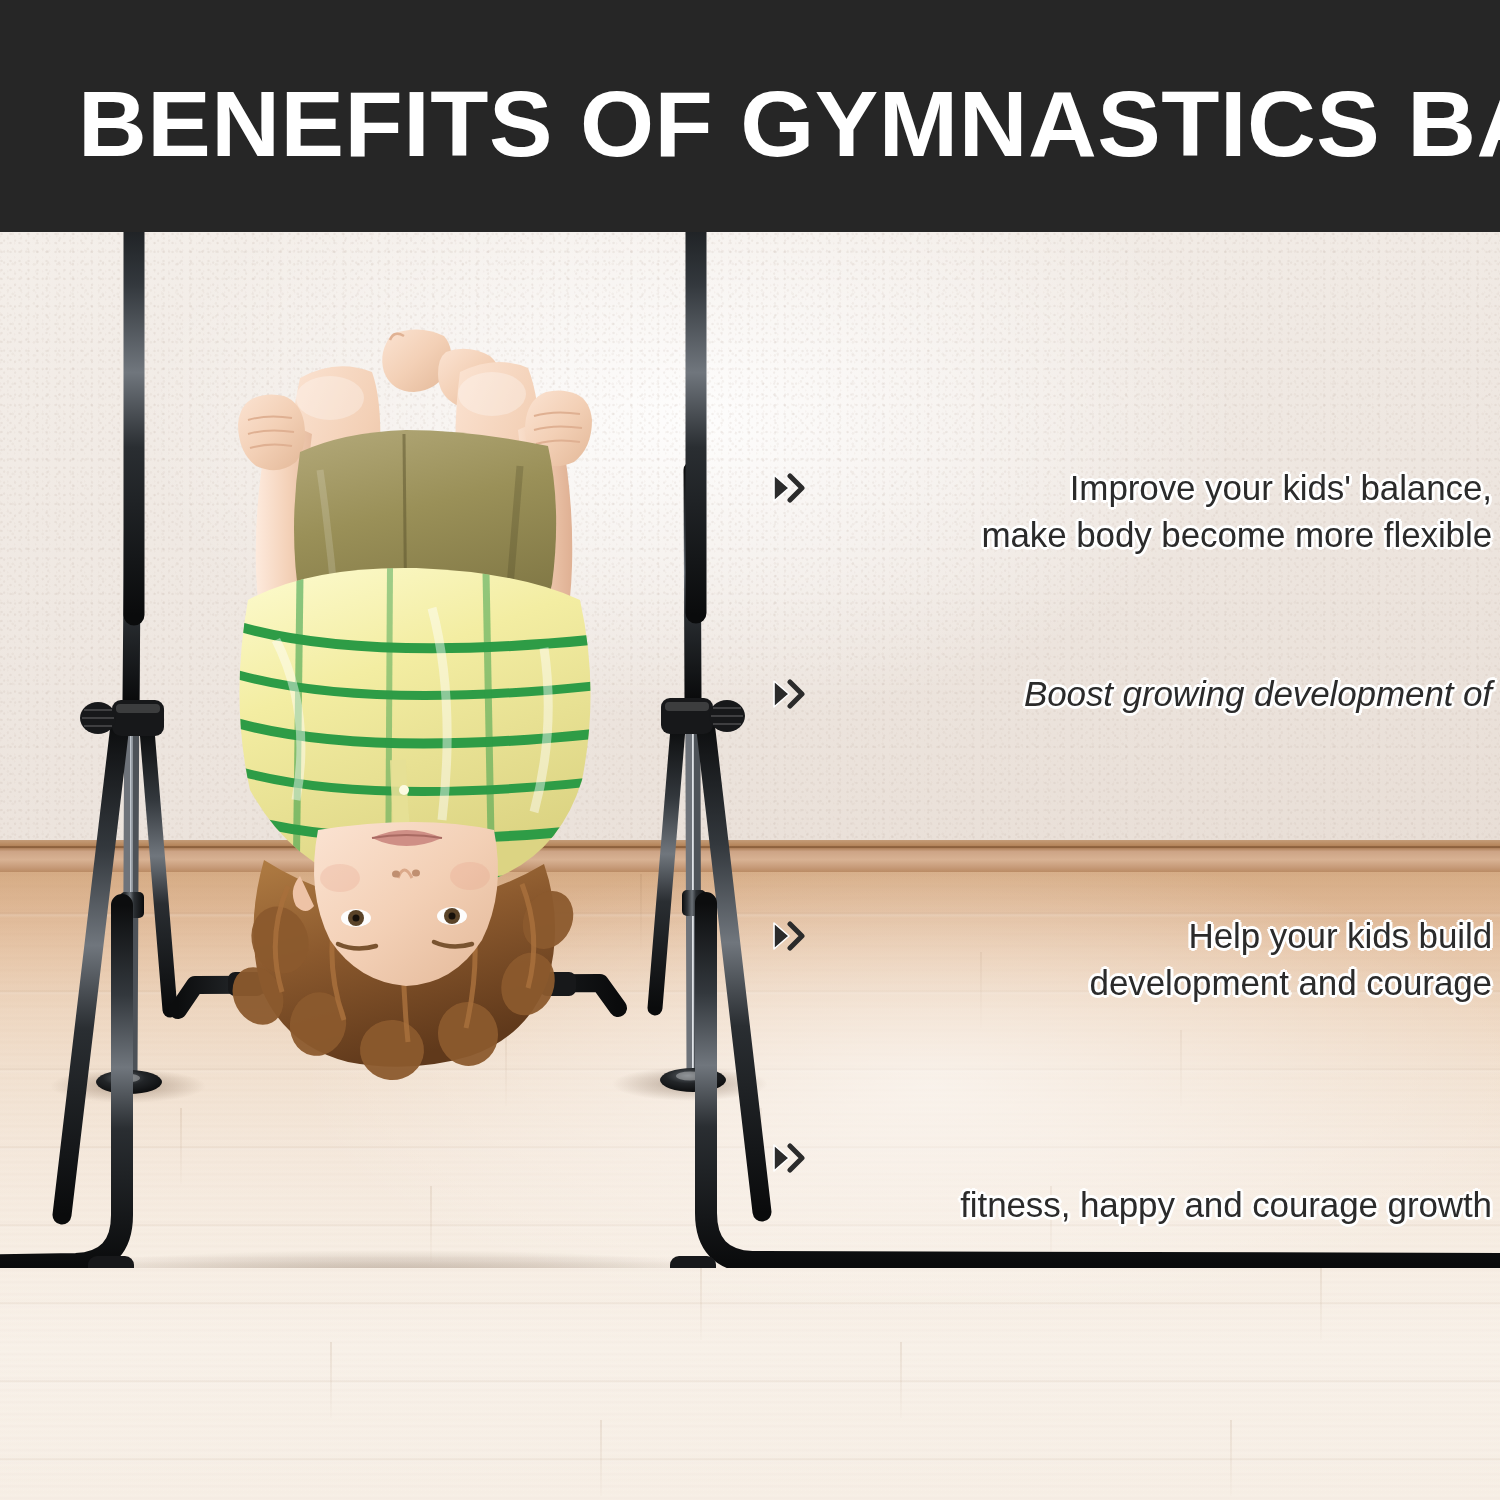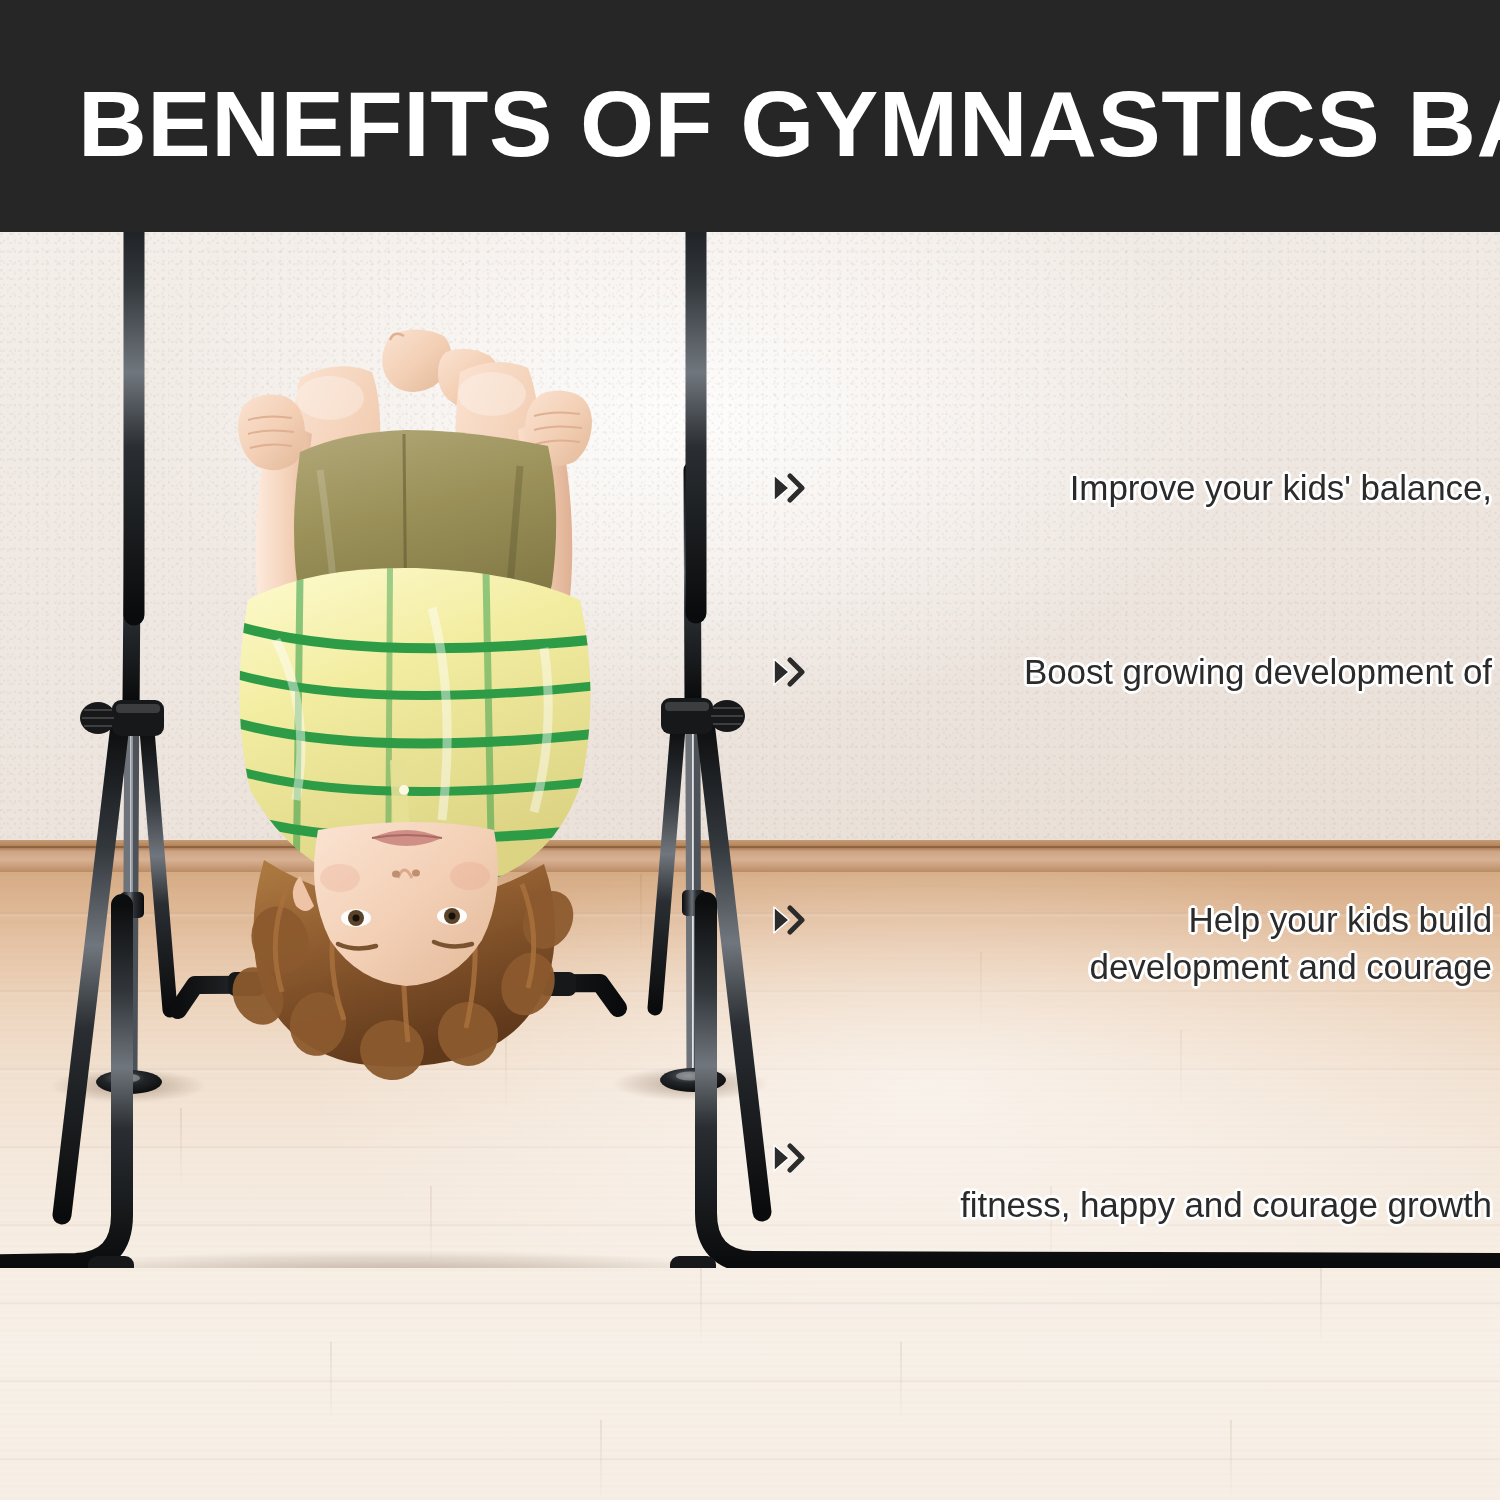--- a/index.html
+++ b/index.html
@@ -153,22 +153,22 @@
       -2px -2px 0 rgba(255,255,255,0.95),
        2px -2px 0 rgba(255,255,255,0.95),
       -2px  2px 0 rgba(255,255,255,0.95),
        2px  2px 0 rgba(255,255,255,0.95),
        0px  3px 0 rgba(255,255,255,0.95),
        0px -3px 0 rgba(255,255,255,0.95),
        3px  0px 0 rgba(255,255,255,0.95),
       -3px  0px 0 rgba(255,255,255,0.95);
   }
   #bullet-0 { top: 232px; }
-  #bullet-1 { top: 416px; }
-  #bullet-2 { top: 664px; }
+  #bullet-1 { top: 438px; font-style: italic; }
+  #bullet-2 { top: 680px; }
   #bullet-3 { top: 902px; }
 </style>
 </head>
 <body>
 
 <div id="poster">
 
   <div id="header-bar">
     <div id="header-title">BENEFITS OF GYMNASTICS BAR</div>
   </div>
@@ -477,21 +477,21 @@
 
   <div id="bullets">
 
     <div class="bullet" id="bullet-0">
       <span class="bullet-marker">
         <svg viewBox="0 0 34 30" width="34" height="30">
           <path d="M2 2 L17 15 L2 28 Z" fill="#2b2b2b" stroke="#ffffff" stroke-width="1.6" stroke-linejoin="round"></path>
           <path d="M18 3 L30 15 L18 27" fill="none" stroke="#2b2b2b" stroke-width="5" stroke-linecap="round" stroke-linejoin="round"></path>
         </svg>
       </span>
-      <span class="bullet-text"><span>Improve your kids' balance,</span><br></span>
+      <span class="bullet-text"><span>Improve your kids' balance,</span><br><span>make body become more flexible</span></span>
     </div>
 
     <div class="bullet" id="bullet-1">
       <span class="bullet-marker">
         <svg viewBox="0 0 34 30" width="34" height="30">
           <path d="M2 2 L17 15 L2 28 Z" fill="#2b2b2b" stroke="#ffffff" stroke-width="1.6" stroke-linejoin="round"></path>
           <path d="M18 3 L30 15 L18 27" fill="none" stroke="#2b2b2b" stroke-width="5" stroke-linecap="round" stroke-linejoin="round"></path>
         </svg>
       </span>
       <span class="bullet-text"><span>Boost growing development of</span><br></span>

